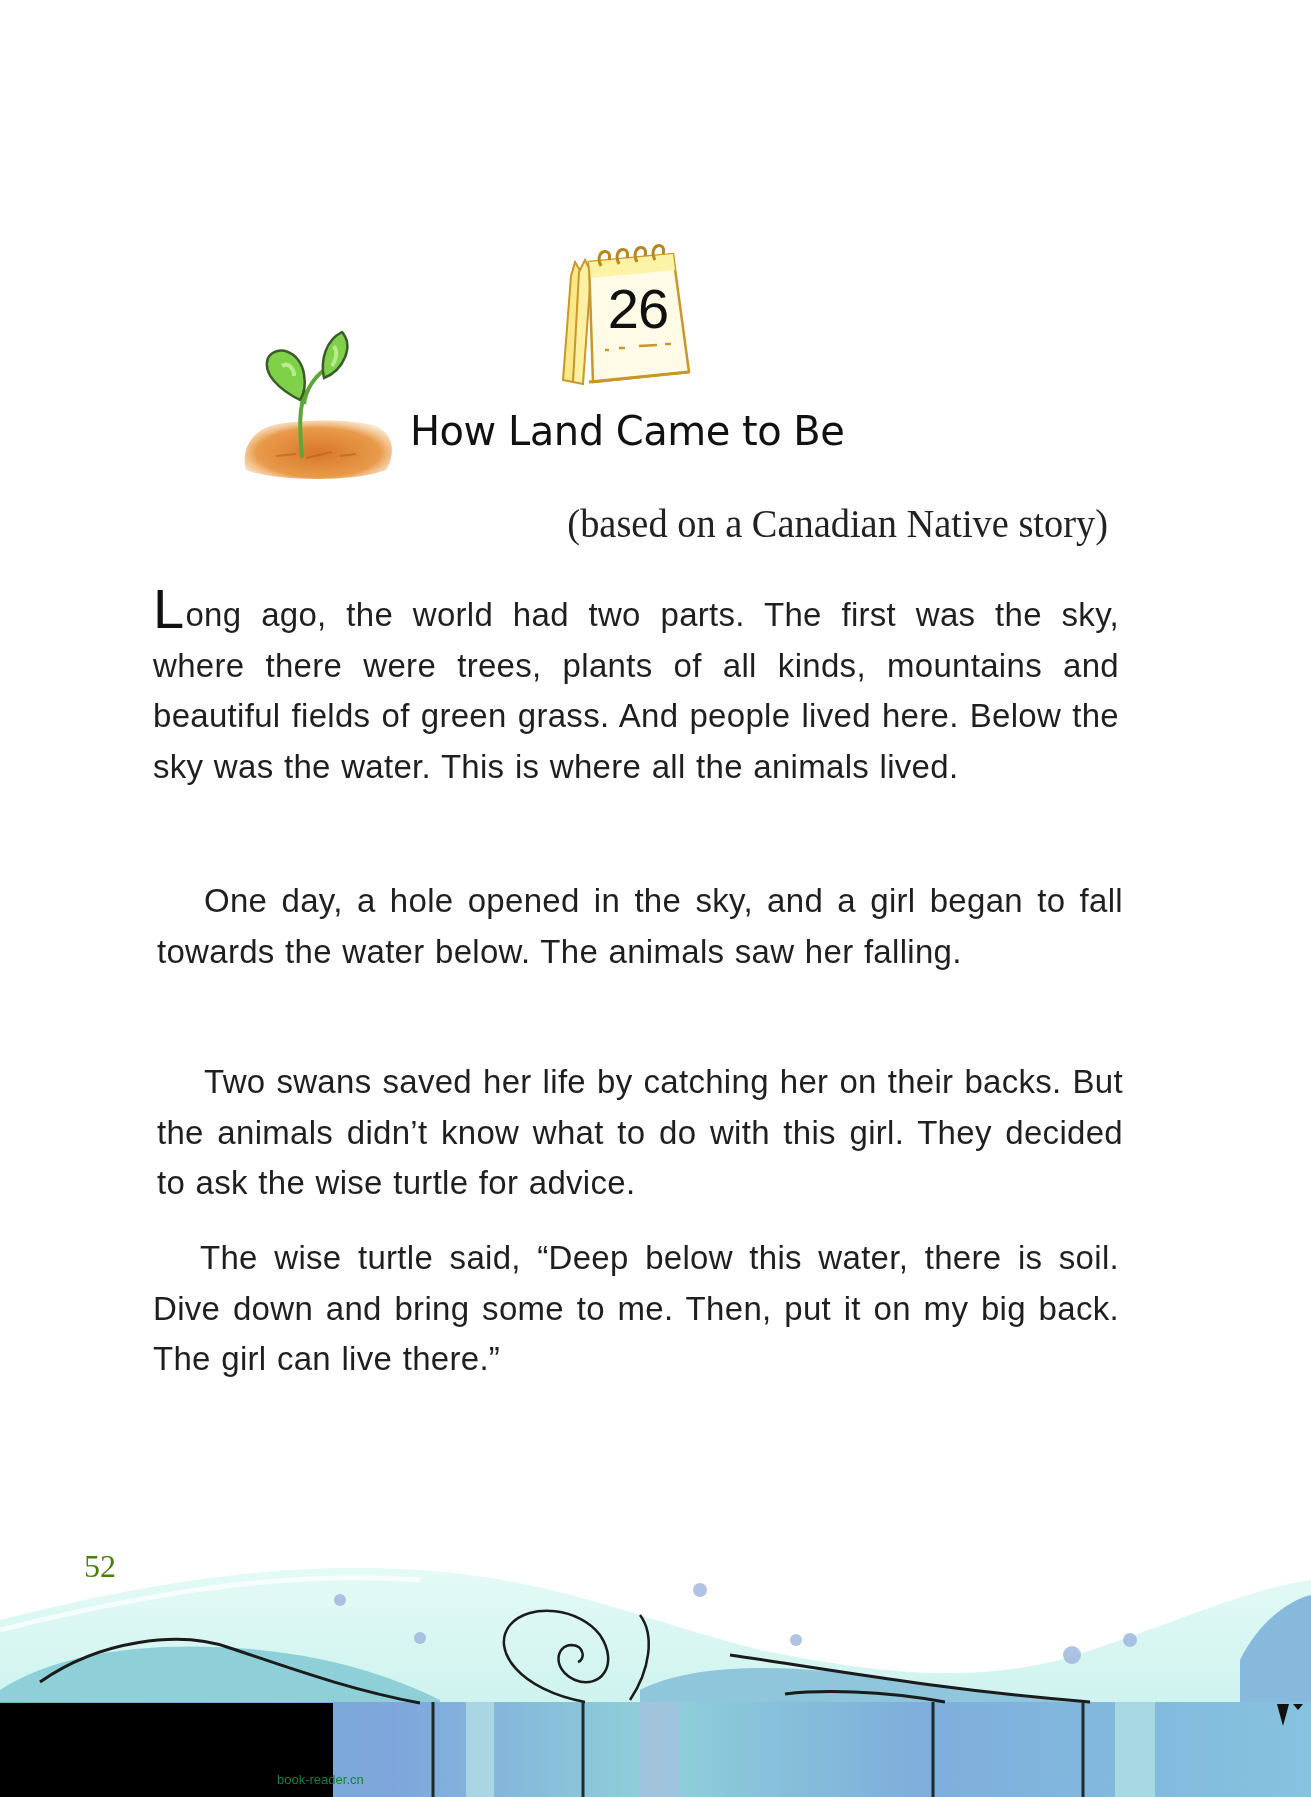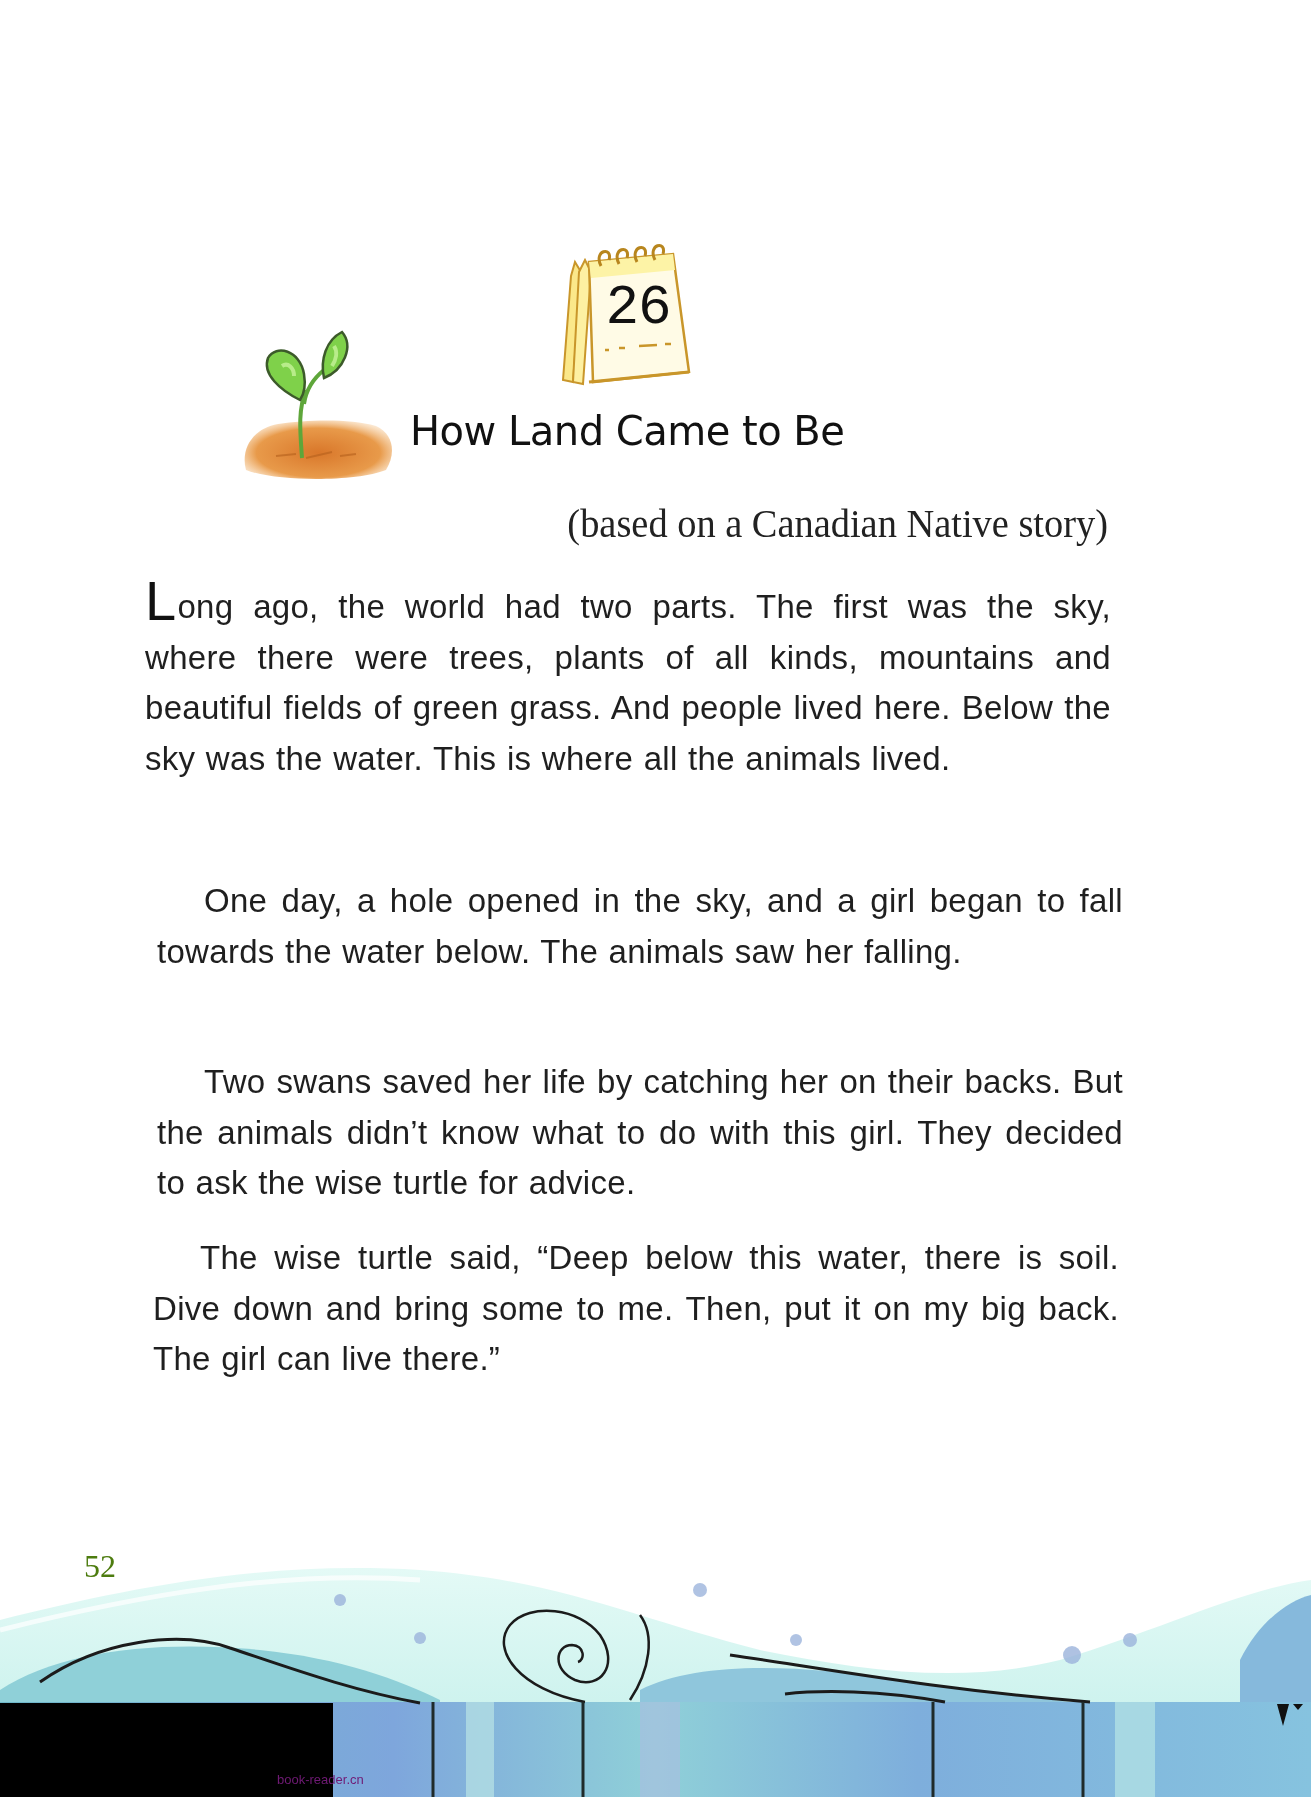--- a/index.html
+++ b/index.html
@@ -1,33 +1,33 @@
 <!DOCTYPE html>
 <html><head>
 <meta charset="utf-8">
 <style>
   html, body { margin: 0; padding: 0; }
   body { width: 1311px; height: 1797px; background: #ffffff; position: relative; overflow: hidden; font-family: "Liberation Sans", sans-serif; color: #1a1a1a; }
   .abs { position: absolute; }
   #calendar { left: 553px; top: 232px; width: 140px; height: 156px; }
-  #cal-num { position: absolute; left: 40px; top: 44px; width: 90px; text-align: center; font-family: Liberation Mono, monospace; font-size: 56px; color: #111; letter-spacing: -1px; }
+  #cal-num { position: absolute; left: 40px; top: 44px; width: 90px; text-align: center; font-family: Liberation Sans, sans-serif; font-size: 56px; color: #111; letter-spacing: -1px; }
   #sprout { left: 236px; top: 330px; width: 160px; height: 152px; }
   #title { left: 410px; top: 408px; font-family: "DejaVu Sans", sans-serif; font-size: 40px; color: #111; letter-spacing: -0.5px; white-space: nowrap; }
   #subtitle { left: 492px; top: 500px; width: 616px; text-align: right; font-family: "Liberation Serif", serif; font-size: 40px; color: #222; white-space: nowrap; transform: scaleX(0.96); transform-origin: right; }
   .para { position: absolute; left: 141px; width: 966px; font-family: "Liberation Sans", sans-serif; font-size: 33px; line-height: 50.5px; text-align: justify; color: #1f1f1f; letter-spacing: 0.3px; word-spacing: 1px; }
   .para.indent { text-indent: 47px; }
   #p1 { top: 578px; }
   #p2 { top: 860px; }
   #p3 { top: 1041px; }
   #p4 { top: 1221px; }
   .dropcap { font-size: 56px; line-height: 0; font-weight: 300; color: #111; position: relative; top: 2px; margin-right: 1px; }
   #page-num { left: 84px; top: 1548px; font-family: Liberation Serif, serif; font-size: 32px; color: #4d7c0f; }
   #footer-art { left: 0; top: 1540px; width: 1311px; height: 257px; }
   #black-box { left: 0; top: 1703px; width: 333px; height: 94px; background: #000; }
-  #watermark { left: 277px; top: 1772px; font-family: "Liberation Sans", sans-serif; font-size: 13px; color: #701a75; letter-spacing: 0; }
+  #watermark { left: 277px; top: 1772px; font-family: "Liberation Sans", sans-serif; font-size: 13px; color: #15803d; letter-spacing: 0; }
   #corner-mark { left: 1275px; top: 1700px; width: 30px; height: 30px; }
 </style>
 </head>
 <body>
 
 <div id="calendar" class="abs">
   <svg width="140" height="156" viewBox="0 0 140 156">
 
     <path d="M18 44 L22 30 L28 40 L20 150 L10 148 Z" fill="#fbe88a" stroke="#c9962a" stroke-width="2"></path>
     <path d="M26 40 L32 28 L38 40 L30 152 L20 150 Z" fill="#fdf0a2" stroke="#c9962a" stroke-width="2"></path>
@@ -64,21 +64,21 @@
     <path d="M64 70 C44 60 26 44 32 28 C40 14 64 20 68 44 C70 56 68 64 64 70 Z" fill="#7fd14a" stroke="#3c5a2a" stroke-width="2.5"></path>
     <path d="M88 48 C84 30 90 10 106 2 C118 16 108 40 88 48 Z" fill="#7fd14a" stroke="#3c5a2a" stroke-width="2.5"></path>
     <path d="M46 36 C52 32 58 38 58 46" stroke="#b8ec8a" stroke-width="4" fill="none"></path>
     <path d="M98 16 C102 22 100 30 96 36" stroke="#b8ec8a" stroke-width="4" fill="none"></path>
   </svg>
 </div>
 
 <div id="title" class="abs">How Land Came to Be</div>
 <div id="subtitle" class="abs">(based on a Canadian Native story)</div>
 
-<p id="p1" class="para" style="margin:4px"><span class="dropcap">L</span><span>ong ago, the world had two parts. The first was the sky, where there were trees, plants of all kinds, mountains and beautiful fields of green grass. And people lived here. Below the sky was the water. This is where all the animals lived.</span></p>
+<p id="p1" class="para" style="margin:12px"><span class="dropcap">L</span><span>ong ago, the world had two parts. The first was the sky, where there were trees, plants of all kinds, mountains and beautiful fields of green grass. And people lived here. Below the sky was the water. This is where all the animals lived.</span></p>
 <p id="p2" class="para indent" style="margin:16px">One day, a hole opened in the sky, and a girl began to fall towards the water below. The animals saw her falling.</p>
 <p id="p3" class="para indent" style="margin:16px">Two swans saved her life by catching her on their backs. But the animals didn’t know what to do with this girl. They decided to ask the wise turtle for advice.</p>
 <p id="p4" class="para indent" style="margin:12px">The wise turtle said, “Deep below this water, there is soil. Dive down and bring some to me. Then, put it on my big back. The girl can live there.”</p>
 
 <div id="footer-art" class="abs">
   <svg width="1311" height="257" viewBox="0 0 1311 257">
     <defs>
       <linearGradient id="skyWave" x1="0" y1="0" x2="0" y2="1">
         <stop offset="0%" stop-color="#e4faf6"></stop>
         <stop offset="100%" stop-color="#bfeee9"></stop>

